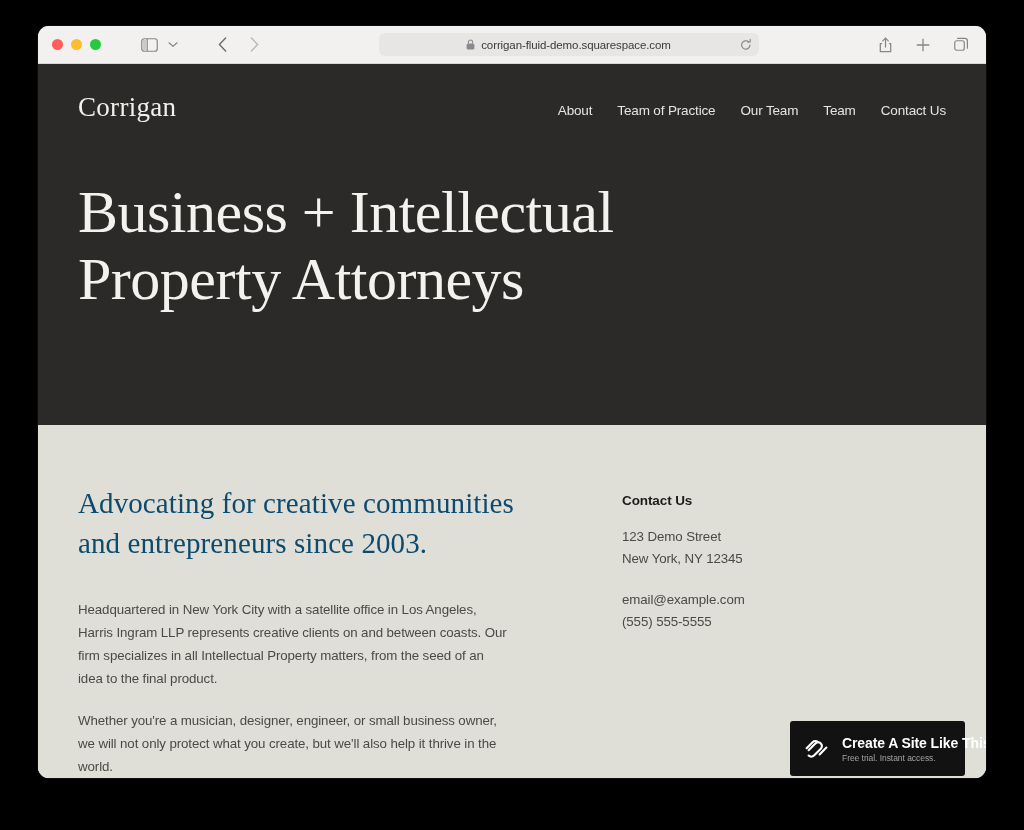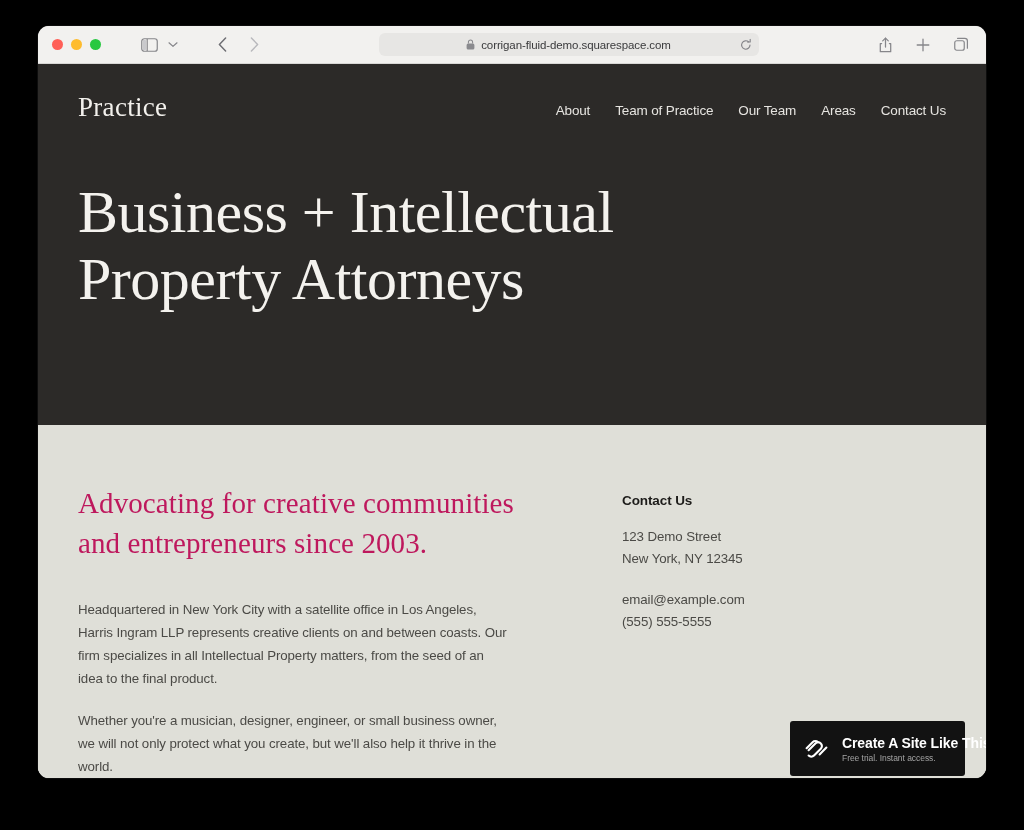--- a/index.html
+++ b/index.html
@@ -161,21 +161,21 @@
     display: flex;
     box-sizing: border-box;
   }
   .col-left { width: 470px; flex: none; }
   .col-right { padding-left: 74px; padding-top: 10px; }
 
   .lede {
     font-family: "Liberation Serif", "DejaVu Serif", serif;
     font-size: 29px;
     line-height: 1.38;
-    color: #be185d;
+    color: #0c4a6e;
     font-weight: 400;
     margin: 0;
     letter-spacing: 0.1px;
   }
   .body-copy {
     font-size: 13.3px;
     line-height: 1.72;
     color: #4b4a46;
     margin: 0;
     letter-spacing: -0.1px;
@@ -309,26 +309,26 @@
           <path d="M3.6 1.4h7.2c1.5 0 2.6 1.1 2.6 2.6v7.2" stroke="#86868a" stroke-width="1.2" stroke-linecap="round" fill="none"></path>
         </svg>
       </span>
     </div>
   </div>
 
   <div class="viewport">
 
     <section class="hero">
       <div class="site-header">
-        <div class="site-logo">Practice</div>
+        <div class="site-logo">Corrigan</div>
         <nav class="site-nav">
           <a class="nav-link" href="#">About</a>
           <a class="nav-link" href="#">Team of Practice</a>
           <a class="nav-link" href="#">Our Team</a>
-          <a class="nav-link" href="#">Areas</a>
+          <a class="nav-link" href="#">Team</a>
           <a class="nav-link" href="#">Contact Us</a>
         </nav>
       </div>
 
       <h1 class="hero-title">
         <span class="ln">Business + Intellectual</span>
         <span class="ln">Property Attorneys</span>
       </h1>
     </section>
 

